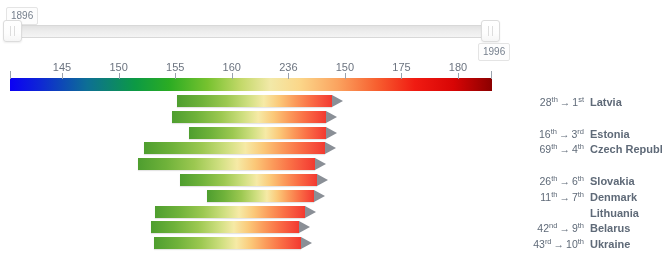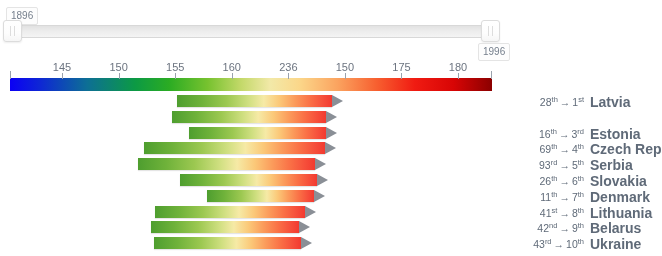--- a/index.html
+++ b/index.html
@@ -200,21 +200,21 @@
     vertical-align: super;
     line-height: 0;
   }
   .legend-arrow {
     padding: 0 2px;
     color: #5f6a78;
   }
   .legend-country {
     position: absolute;
     left: 84px;
-    font-size: 14px;
+    font-size: 11px;
     font-weight: bold;
     color: #5f6a78;
     white-space: nowrap;
   }
 </style>
 </head>
 <body>
 
 <div id="slider-widget">
   <div class="slider-tip" id="tip-left">1896</div>
@@ -297,34 +297,29 @@
       <div class="legend-country">Latvia</div>
     </div>
     <div class="legend-row" style="top: 31.6px;">
       <div class="legend-rank">16<sup>th</sup><span class="legend-arrow">→</span>3<sup>rd</sup></div>
       <div class="legend-country">Estonia</div>
     </div>
     <div class="legend-row" style="top: 47.4px;">
       <div class="legend-rank">69<sup>th</sup><span class="legend-arrow">→</span>4<sup>th</sup></div>
       <div class="legend-country">Czech Republic</div>
     </div>
-    <div class="legend-row" style="top: 63.2px;">
-      <div class="legend-rank">93<sup>rd</sup><span class="legend-arrow">→</span>5<sup>th</sup></div>
-      <div class="legend-country">Serbia</div>
-    </div>
     <div class="legend-row" style="top: 79px;">
       <div class="legend-rank">26<sup>th</sup><span class="legend-arrow">→</span>6<sup>th</sup></div>
       <div class="legend-country">Slovakia</div>
     </div>
     <div class="legend-row" style="top: 94.8px;">
       <div class="legend-rank">11<sup>th</sup><span class="legend-arrow">→</span>7<sup>th</sup></div>
       <div class="legend-country">Denmark</div>
     </div>
     <div class="legend-row" style="top: 110.6px;">
-      <div class="legend-rank">41<sup>st</sup><span class="legend-arrow">→</span>8<sup>th</sup></div>
       <div class="legend-country">Lithuania</div>
     </div>
     <div class="legend-row" style="top: 126.4px;">
       <div class="legend-rank">42<sup>nd</sup><span class="legend-arrow">→</span>9<sup>th</sup></div>
       <div class="legend-country">Belarus</div>
     </div>
     <div class="legend-row" style="top: 142.2px;">
       <div class="legend-rank">43<sup>rd</sup><span class="legend-arrow">→</span>10<sup>th</sup></div>
       <div class="legend-country">Ukraine</div>
     </div>

